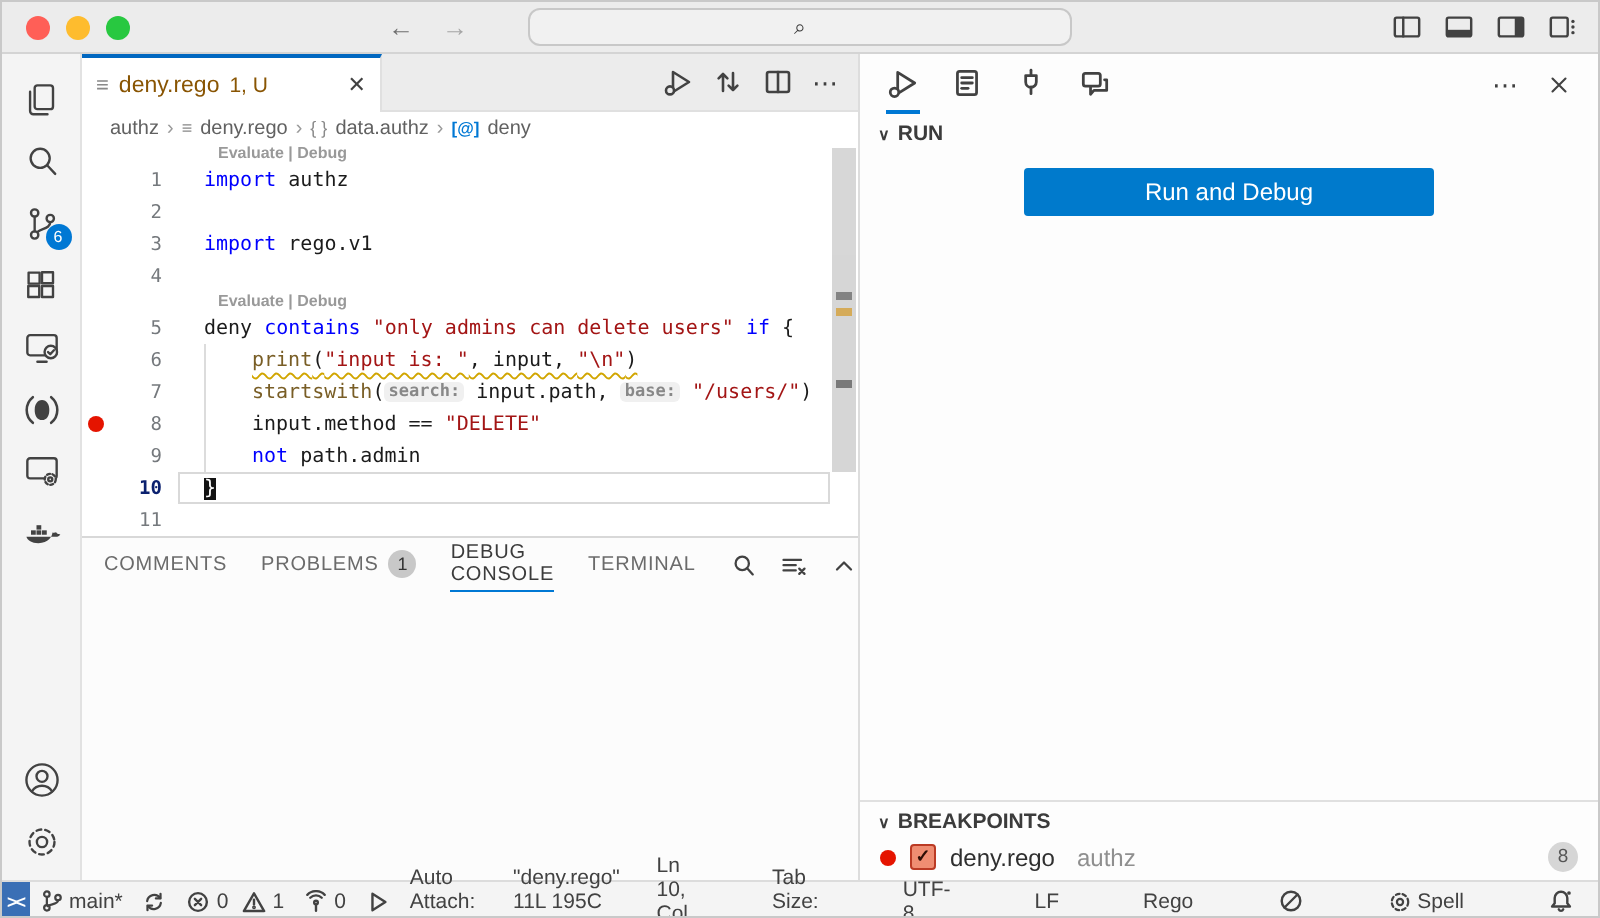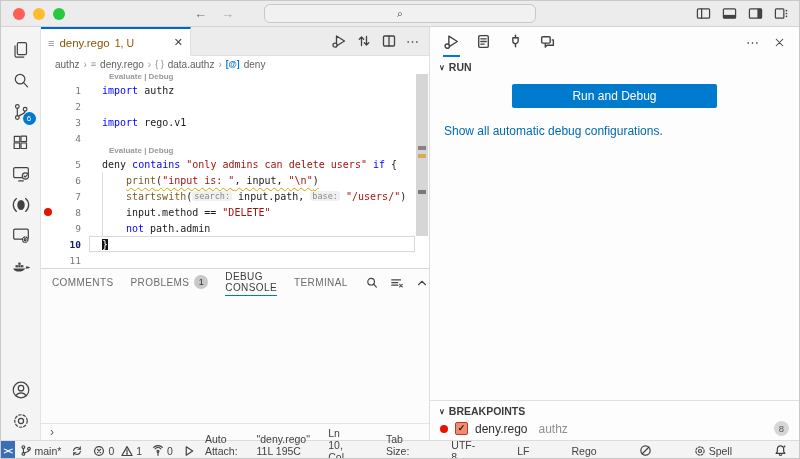--- a/index.html
+++ b/index.html
@@ -53,31 +53,31 @@
   .codelens{height:10px;line-height:10px;padding-left:68px;font-size:8px;color:#999;font-family:"Liberation Sans",sans-serif;font-weight:bold;}
   .line{height:16px;display:flex;align-items:center;}
   .bp{width:14px;display:flex;align-items:center;justify-content:center;}
   .bp.on::before{content:"";width:8px;height:8px;border-radius:50%;background:var(--error);}
   .num{width:34px;text-align:right;padding-right:8px;color:#75797d;font-size:9.5px;}
   .line.current .num{color:#0b216f;font-weight:bold;}
   .lc{flex:1;display:flex;align-items:center;white-space:pre;padding-left:13px;height:100%;margin-right:14px;}
   .line.current .lc{outline:1px solid #d9d9d9;outline-offset:-1px;}
   .guide{width:24px;align-self:stretch;border-left:1px solid #dcdcdc;}
   .tk-kw{color:#0000ff}.tk-str{color:#a31515}.tk-fn{color:#795e26}.tk-pl{color:#1b1b1b}
-  .tk-inlay{color:#888;background:#f0f0f0;border-radius:3px;padding:0 2px;font-size:8.5px;}
+  .tk-inlay{color:#888;background:#f0f0f0;border-radius:3px;padding:0 2px;font-size:8.5px;font-weight:bold;}
   .tk-cur{background:#121212;color:#fff;}
   .squiggle{white-space:pre;text-decoration:underline;text-decoration-style:wavy;text-decoration-color:var(--squiggle);text-decoration-thickness:1px;text-underline-offset:3px;}
   .ruler{position:absolute;top:2px;right:1px;width:12px;height:162px;background:#c9c9c9;opacity:.75;}
   .ruler .mk{position:absolute;left:2px;width:8px;height:4px;}
   .mk1{top:72px;background:#5a5a5a;}
   .mk2{top:80px;background:#c79022;}
   .mk3{top:116px;background:#4d4d4d;height:5px;}
 
   
-  .panel{height:172px;border-top:1px solid #d8d8d8;background:#fcfcfc;display:flex;flex-direction:column;}
+  .panel{height:172px;border-top:1px solid #d8d8d8;background:#fcfcfc;display:flex;}
   .panel-tabs{height:27px;display:flex;align-items:center;padding:0 11px;gap:17px;}
   .ptab{height:100%;display:flex;align-items:center;gap:5px;font-size:10px;letter-spacing:.4px;color:#6b6b6b;border-bottom:1.5px solid transparent;}
   .ptab.active{color:#3b3b3b;border-bottom-color:var(--accent);}
   .pbadge{width:14px;height:14px;border-radius:50%;background:#c8c8c8;color:#333;font-size:9px;display:flex;align-items:center;justify-content:center;letter-spacing:0;}
   .panel-acts{margin-left:auto;display:flex;align-items:center;gap:11px;}
   .filterbox{margin:2px 10px 0;height:21px;border:1px solid #cecece;border-radius:2px;background:#fff;width:calc(100% - 20px);font-size:10.5px;padding:0 7px;color:#333;font-family:"Liberation Sans",sans-serif;outline:none;}
   .filterbox::placeholder{color:#8a8a8a;}
   .console-space{flex:1;}
   .repl{height:17px;border-top:1px solid #e4e4e4;display:flex;align-items:center;padding-left:9px;color:#5f5f5f;font-size:12px;line-height:1;}
 
@@ -436,23 +436,20 @@
         </span>
       </div>
 
       <div class="sec-header">
         <span class="chev">∨</span>
         <span>RUN</span>
       </div>
 
       <button class="rd-button">Run and Debug</button>
 
-      <div class="rd-text">
-        <span class="lnk">Show all automatic debug configurations.</span>
-      </div>
 
       <div class="side-spacer"></div>
 
       <div class="bp-section">
         <div class="sec-header">
           <span class="chev">∨</span>
           <span>BREAKPOINTS</span>
         </div>
         <div class="bp-row">
           <span class="bp-dot"></span>

